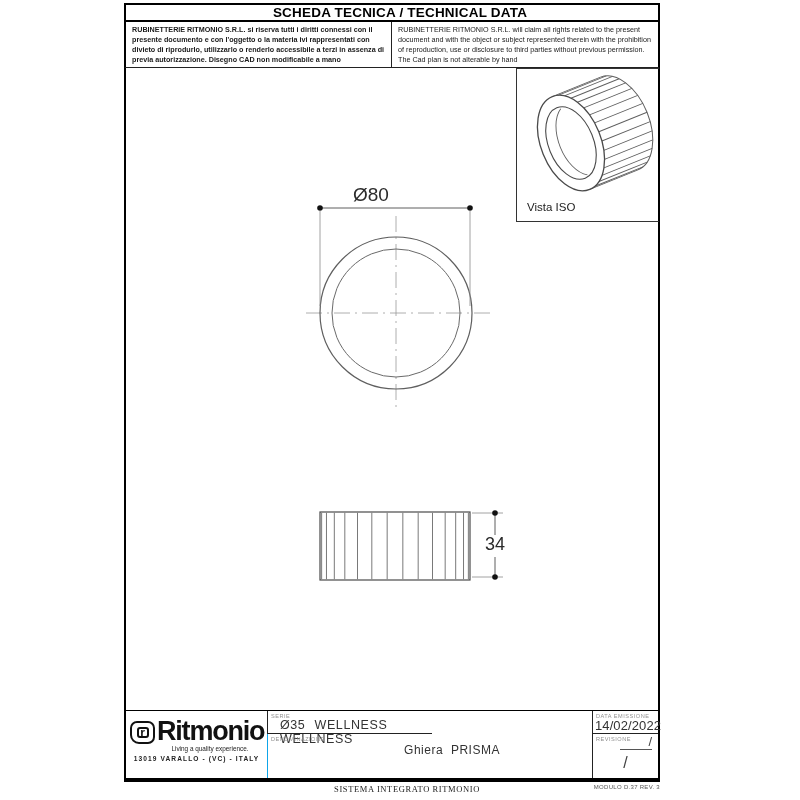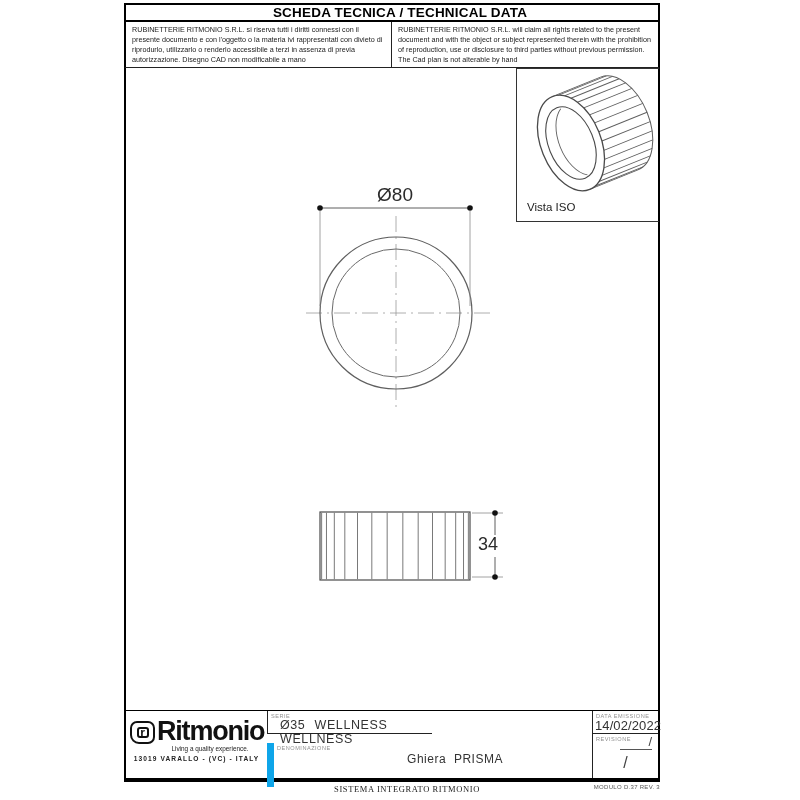--- a/index.html
+++ b/index.html
@@ -9,41 +9,41 @@
 
   
   #sheet-frame { left:124px; top:3px; width:536px; height:779px; border:2px solid #000; background:transparent; }
 
   
   #title-bar { left:124px; top:3px; width:536px; height:19px; border:2px solid #000; display:flex; align-items:center; justify-content:center;padding-left:16px; }
   #title-bar .t { font-size:13.5px; font-weight:bold; color:#000; letter-spacing:0.2px; }
 
   #disclaimer-row { left:124px; top:22px; width:536px; height:46px; border-left:2px solid #000; border-right:2px solid #000; border-bottom:1px solid #222; display:flex; }
   .disclaimer { width:50%; padding:3px 5px 2px 6px; font-size:7.2px; line-height:1.38; color:#1a1a1a; }
-  .disclaimer.it { border-right:1px solid #222; }
+  .disclaimer.it { border-right:1px solid #222;font-weight:bold; }
 
   
   #iso-box { left:516px; top:68px; width:144px; height:154px; border:1px solid #333; border-right:2px solid #000; }
   #iso-label { left:527px; top:201px; font-size:11.5px; color:#222; }
 
   
-  #dim-d80 { left:353px; top:184px; width:84px; text-align:center; font-size:19px; color:#2b2b2b; }
-  #dim-34  { left:478px; top:534px; width:34px; font-size:18px; color:#2b2b2b; }
+  #dim-d80 { left:353px; top:184px; width:84px; text-align:left; font-size:19px; color:#2b2b2b; }
+  #dim-34  { left:478px; top:534px; width:34px; text-align:center; font-size:18px; color:#2b2b2b; }
 
   
   #draw { left:0; top:0; width:800px; height:800px; pointer-events:none; }
 
   
   #title-block { left:124px; top:710px; width:536px; height:70px; border-left:2px solid #000; border-right:2px solid #000; border-top:1.5px solid #000; border-bottom:2px solid #000; }
   .tb-cell { position:absolute; }
   #cell-logo { left:0; top:0; width:141px; height:66.5px; }
   #cell-serie { left:141px; top:0; width:165px; height:23px; border-left:1px solid #222; border-bottom:1px solid #222; }
   #cell-codice { left:306px; top:0; width:160px; height:23px; border-left:1px solid #222; border-bottom:1px solid #222; }
   #cell-data { left:466px; top:0; width:66px; height:23px; border-left:1px solid #222; border-bottom:1px solid #222; }
-  #cell-denom { left:141px; top:32px; width:325px; height:43.5px; border-left:7px solid #0ea5e9;padding-left:44px; }
+  #cell-denom { left:141px; top:23px; width:325px; height:43.5px; border-left:1px solid #0ea5e9;padding-left:44px; }
   #cell-rev { left:466px; top:23px; width:66px; height:43.5px; border-left:1px solid #222; }
 
   .tb-label { position:absolute; left:3px; top:1.5px; font-size:5.6px; letter-spacing:0.5px; color:#909090; }
   .cad { color:#333; }
 
   #serie-value { position:absolute; left:12px; top:7px; font-size:12.5px; letter-spacing:0.6px; word-spacing:5px; }
   #codice-value { position:absolute; left:0; top:7px; width:100%; text-align:center; font-size:12.5px; letter-spacing:0.6px; }
   #data-value { position:absolute; left:2px; top:6.5px; font-size:13px; letter-spacing:0.1px; white-space:nowrap; }
   .denom-line { width:100%; text-align:center; font-size:12px; letter-spacing:0.5px; word-spacing:4px; }
   #denom-it { margin-top:9px; }

